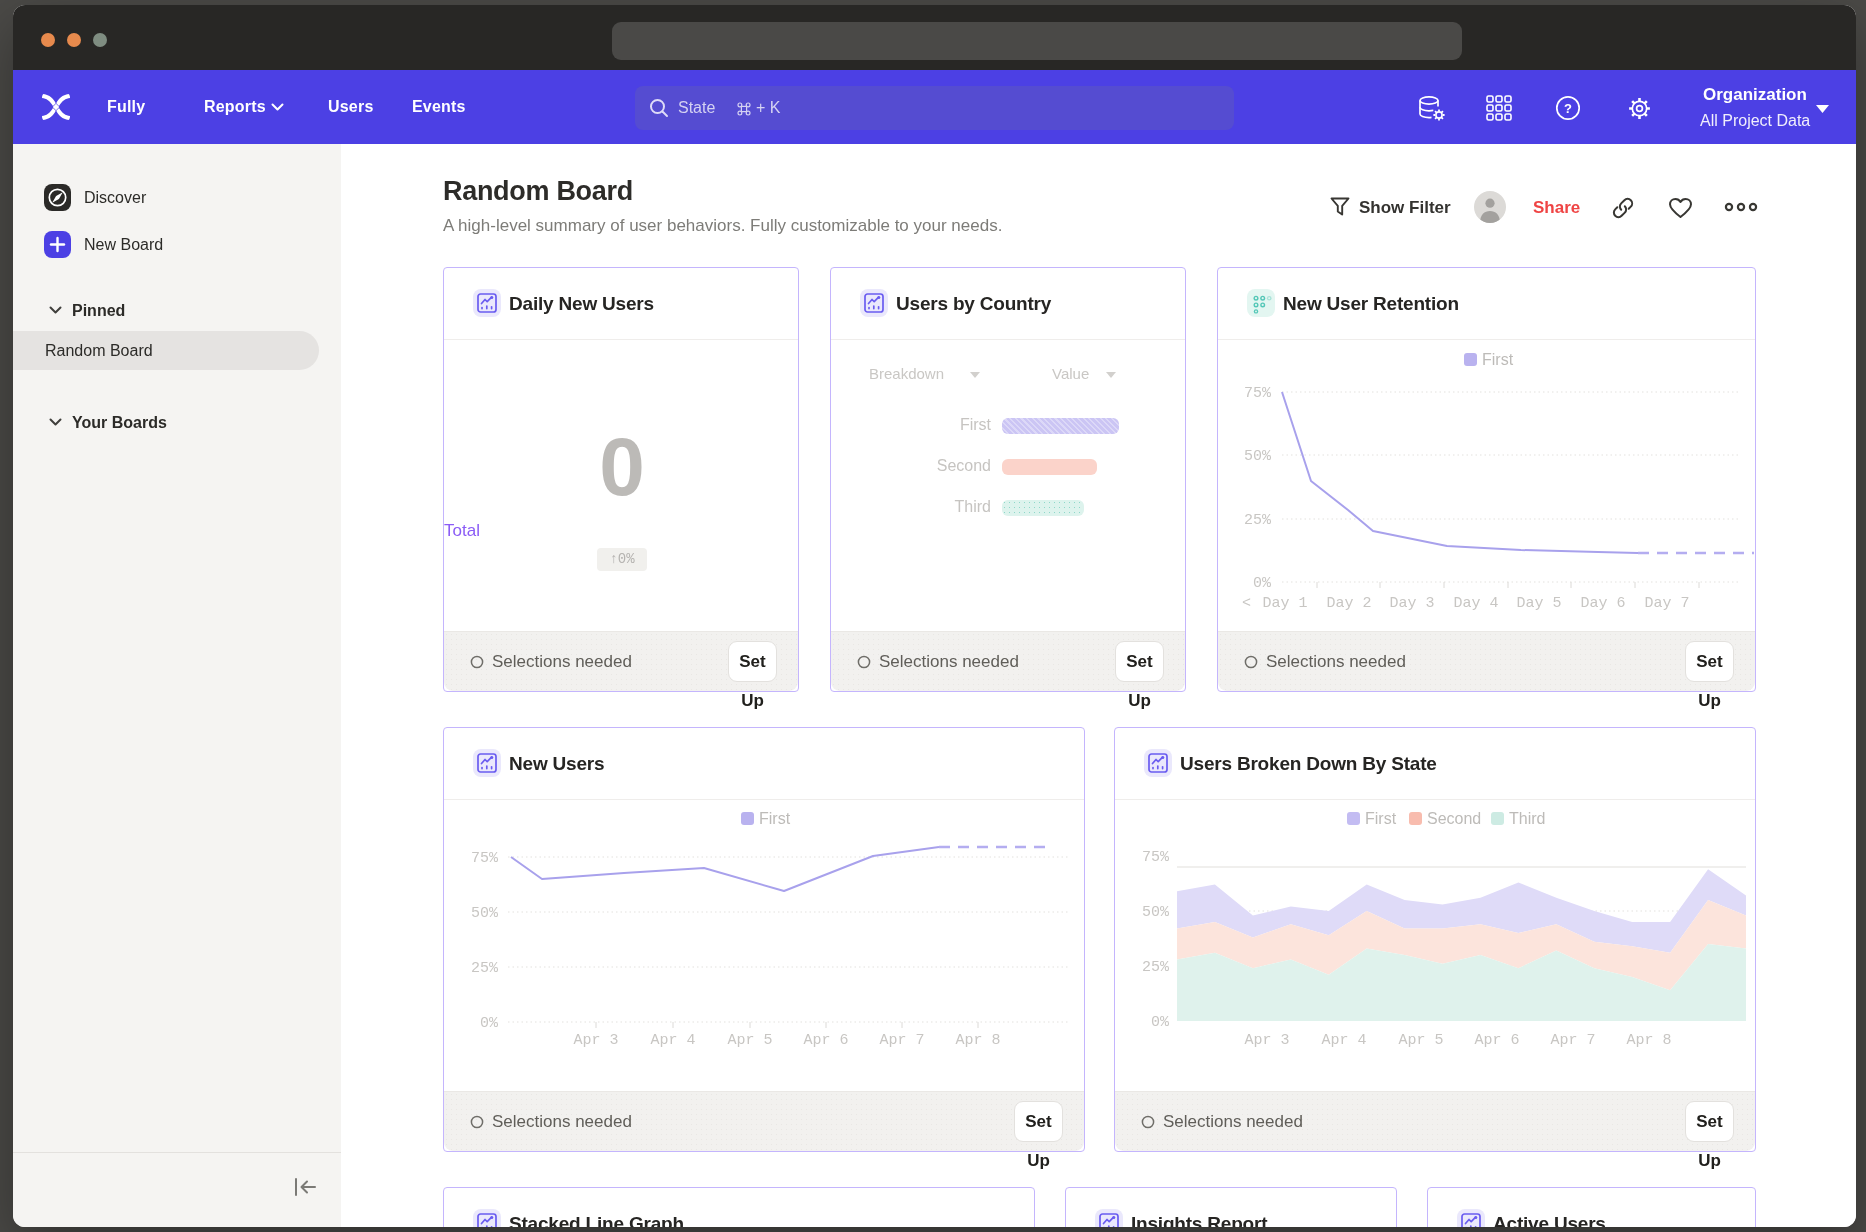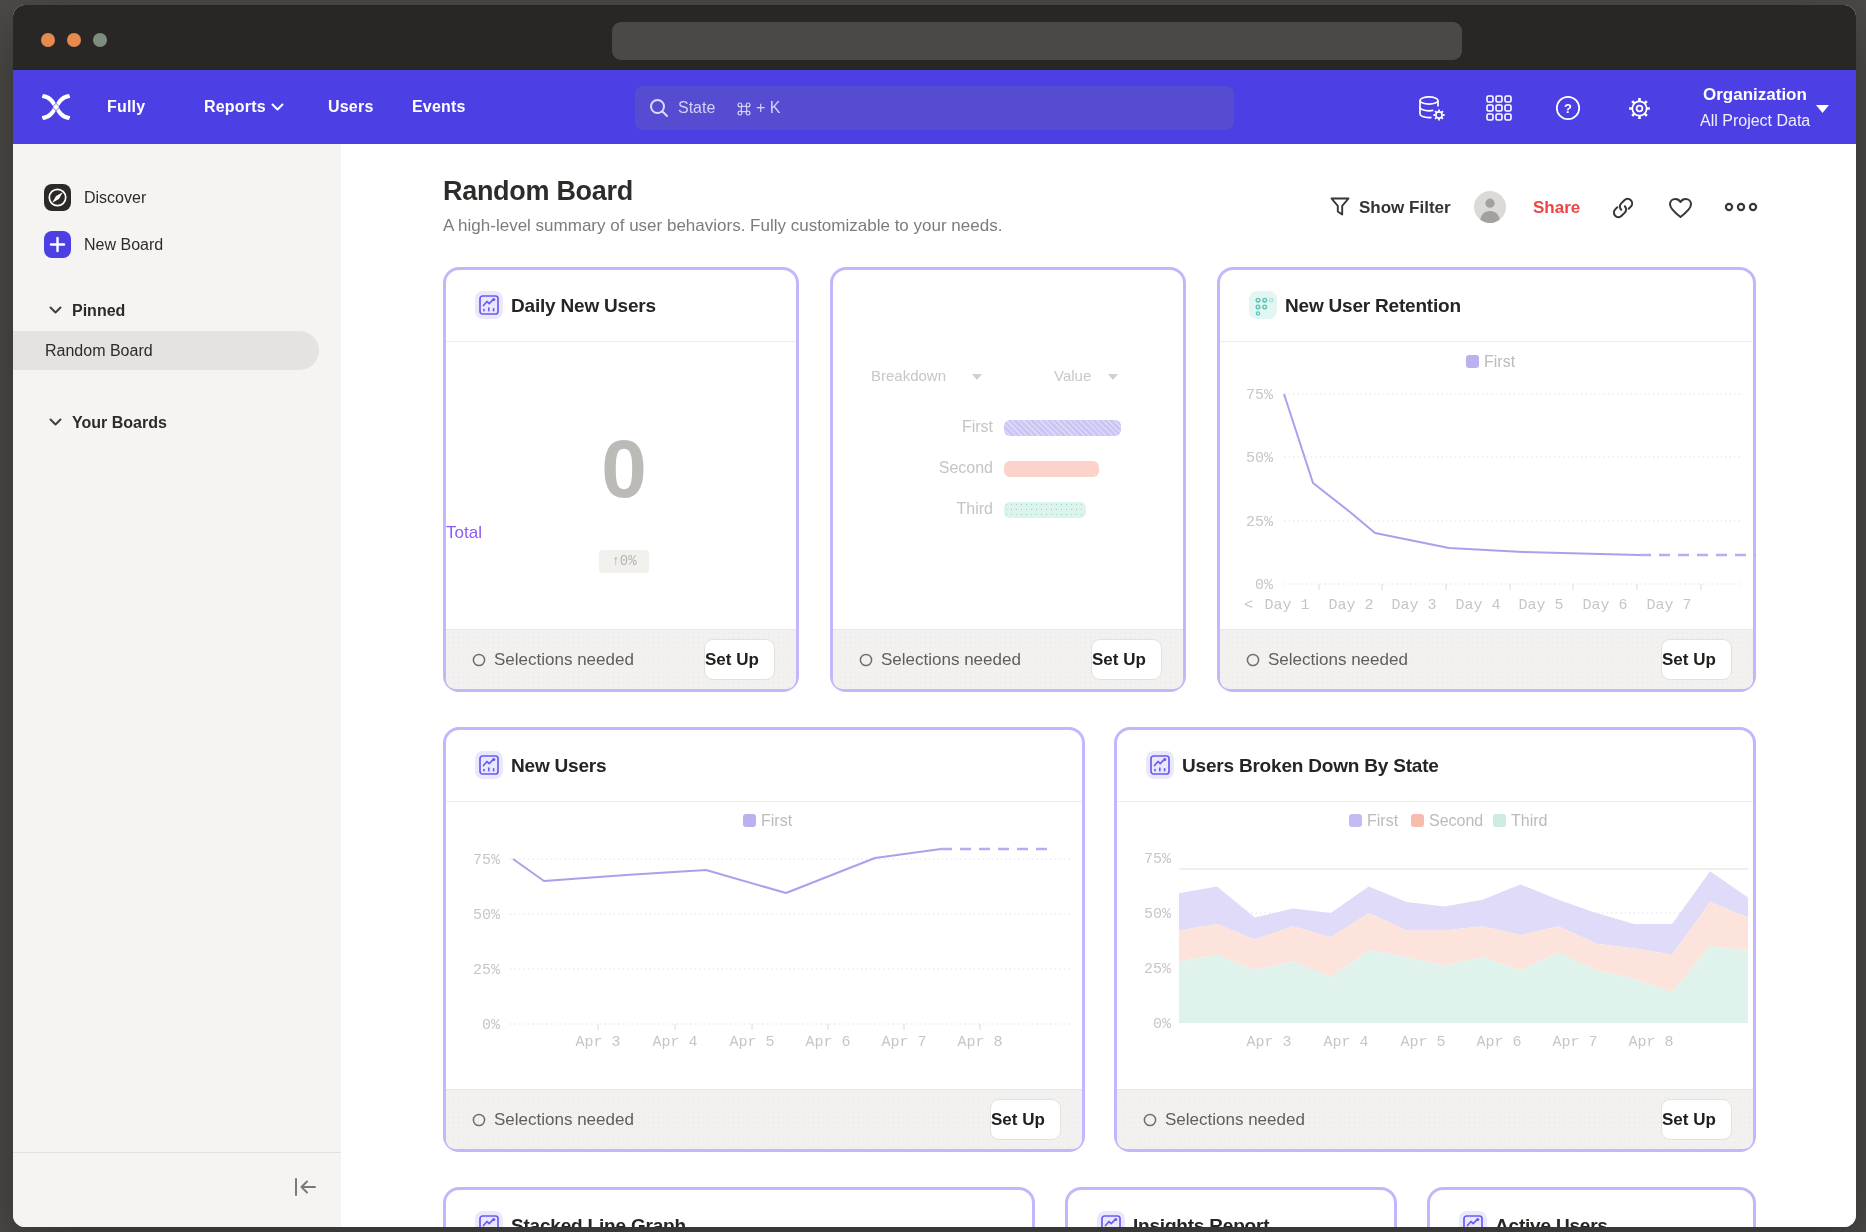--- a/index.html
+++ b/index.html
@@ -7,28 +7,28 @@
 #win{position:absolute;left:13px;top:5px;width:1843px;height:1222px;border-radius:12px;background:#fff;overflow:hidden;box-shadow:0 20px 60px rgba(0,0,0,.35)}
 #tbar{position:absolute;left:0;top:0;width:100%;height:65px;background:#282725}
 .light{position:absolute;top:28px;width:14px;height:14px;border-radius:50%}
 #url{position:absolute;left:599px;top:17px;width:850px;height:38px;border-radius:9px;background:#4a4947}
 #nav{position:absolute;left:0;top:65px;width:100%;height:74px;background:#4c40e4}
 .nitem{position:absolute;top:93px;font-size:16px;font-weight:600;color:#fff;letter-spacing:.2px}
 #sbox{position:absolute;left:622px;top:81px;width:599px;height:44px;border-radius:8px;background:#554cd1}
 #sidebar{position:absolute;left:0;top:139px;width:328px;height:1083px;background:#f5f4f2;background-image:radial-gradient(circle,#edebe8 .7px,transparent .7px);background-size:6px 6px}
 #main{position:absolute;left:328px;top:139px;width:1515px;height:1083px;background:#fff}
 .stext{color:#2c2b28;font-size:16px}
-.card{position:absolute;background:#fff;border:3px solid #c4b5fd;border-radius:16px}
+.card{position:absolute;background:#fff;border:1px solid #c4b5fd;border-radius:4px}
 .chead{position:absolute;left:0;top:0;right:0;height:72px;border-bottom:1px solid #efedeb}
 .cicon{position:absolute;left:29px;top:21px;width:28px;height:28px;border-radius:8px}
 .ctitle{position:absolute;left:65px;top:25px;font-size:19px;font-weight:bold;color:#262523;letter-spacing:-.2px}
 .cfoot{position:absolute;left:0;right:0;bottom:0;height:60px;background:#f2f1ef;border-top:1px solid #eae8e5;border-radius:0 0 9px 9px;background-image:radial-gradient(circle,#e9e7e4 .7px,transparent .7px);background-size:5px 5px}
 .fcirc{position:absolute;left:26px;top:23px}
 .ftext{position:absolute;left:48px;top:20px;font-size:17px;color:#605e59}
-.setup{position:absolute;right:21px;top:9px;width:71px;height:41px;background:#fff;border:1px solid #e3e1de;border-radius:9px;text-align:left;line-height:39px;font-size:17px;font-weight:bold;color:#21201d}
+.setup{position:absolute;right:21px;top:9px;width:49px;height:41px;background:#fff;border:1px solid #e3e1de;border-radius:9px;text-align:center;line-height:39px;font-size:17px;font-weight:bold;color:#21201d}
 </style></head><body>
 <div id="win">
 <div id="tbar">
 <div class="light" style="left:28px;background:#e78a4d"></div>
 <div class="light" style="left:54px;background:#e78a4d"></div>
 <div class="light" style="left:80px;background:#7f8d81"></div>
 <div id="url"></div>
 </div>
 <div id="nav"></div>
 <svg class="abs" style="left:29px;top:89px" width="28" height="26" viewBox="0 0 56 52">
@@ -204,20 +204,33 @@
 <div class="abs" style="left:153px;top:280px;width:50px;height:23px;background:#f1f0ed;border-radius:4px;text-align:center;line-height:23px;font-family:'Liberation Mono',monospace;font-size:14px;color:#b5b3b0">↑0%</div>
 <div class="cfoot">
         <svg class="fcirc" width="14" height="14" viewBox="0 0 14 14">
           <circle cx="7" cy="7" r="5.6" fill="none" stroke="#6f6e69" stroke-width="1.5"></circle>
         </svg>
         <div class="ftext">Selections needed</div>
         <div class="setup">Set Up</div>
       </div>
     </div>
 <div class="card" style="left:817px;top:262px;width:356px;height:425px">
+      <div class="chead">
+        <div class="cicon" style="background:#eae8fc"><svg width="28" height="28" viewBox="0 0 28 28">
+<rect x="5" y="5" width="18" height="18" rx="2.5" fill="none" stroke="#6a5cf0" stroke-width="1.7"></rect>
+<polyline points="8.5,14.5 12,10.5 14.2,12.6 18.6,8.2" fill="none" stroke="#6a5cf0" stroke-width="1.7" stroke-linecap="round" stroke-linejoin="round"></polyline>
+<circle cx="18.8" cy="8.4" r="1.5" fill="#6a5cf0"></circle>
+<g stroke="#6a5cf0" stroke-width="1.7" stroke-linecap="round">
+<line x1="9" y1="18.6" x2="9" y2="19.6"></line>
+              <line x1="13.8" y1="17" x2="13.8" y2="19.6"></line>
+              <line x1="18.6" y1="17.8" x2="18.6" y2="19.6"></line>
+            </g>
+          </svg></div>
+        <div class="ctitle">Users by Country</div>
+      </div>
       <div class="abs" style="left:38px;top:97px;font-size:15px;color:#c9c7c4">Breakdown</div>
       <svg class="abs" style="left:139px;top:104px" width="10" height="6" viewBox="0 0 10 6">
         <polygon points="0,0 10,0 5,6" fill="#d2d0cd"></polygon>
       </svg>
       <div class="abs" style="left:221px;top:97px;font-size:15px;color:#c9c7c4">Value</div>
       <svg class="abs" style="left:275px;top:104px" width="10" height="6" viewBox="0 0 10 6">
         <polygon points="0,0 10,0 5,6" fill="#d2d0cd"></polygon>
       </svg>
       <div class="abs" style="left:0;top:148px;width:160px;text-align:right;font-size:16px;color:#c6c4c1">First</div>
       <div class="abs" style="left:171px;top:150px;width:117px;height:16px;border-radius:6px;background:#cbc5f4;background-image:repeating-linear-gradient(45deg,rgba(255,255,255,.33) 0 1.5px,transparent 1.5px 4px)"></div>

